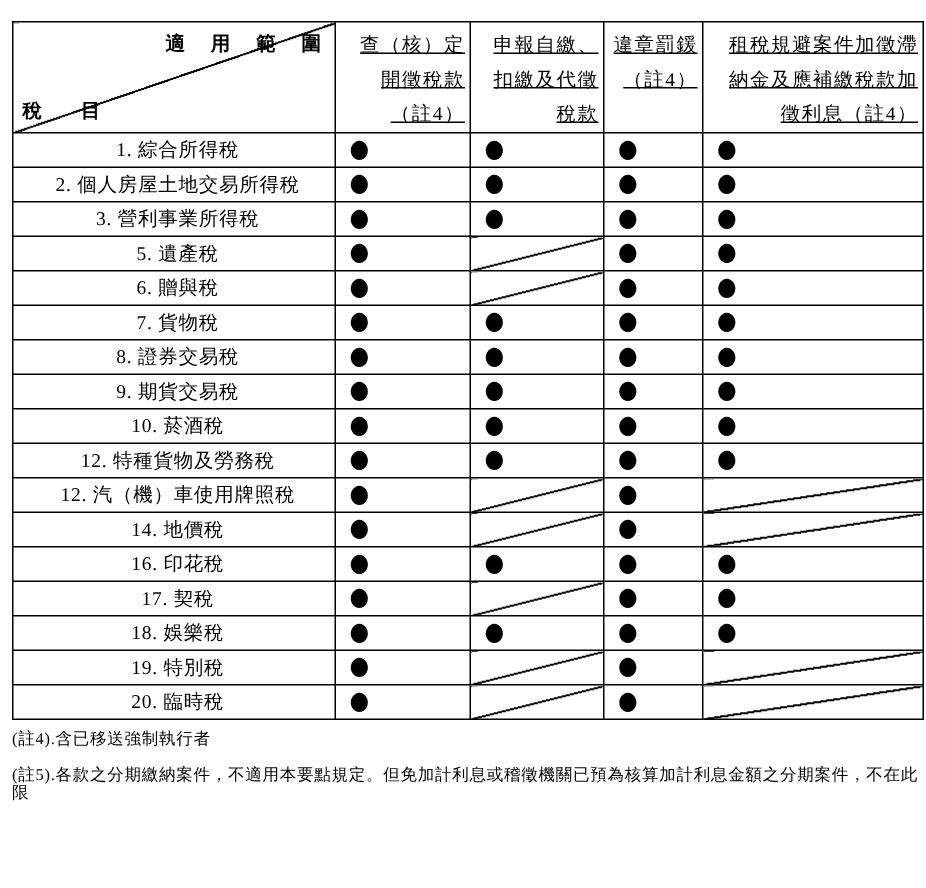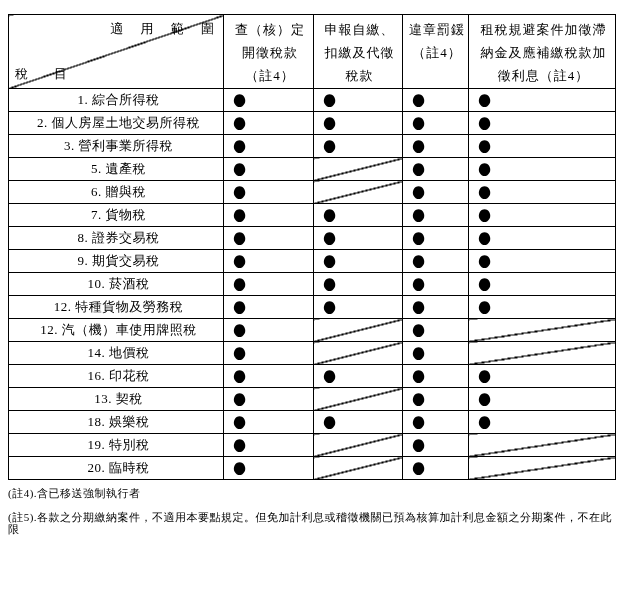--- a/index.html
+++ b/index.html
@@ -21,37 +21,38 @@
   .tax-table th, .tax-table td {
     border: 1px solid #000;
     font-weight: normal;
     font-size: 13px;
     overflow: hidden;
   }
   .tax-table thead tr { height: 74px; }
   .tax-table tbody tr { height: 23px; }
 
   th.col-head {
-    text-align: center;
+    text-align: right;
     vertical-align: top;
     padding: 3px 3px 0 6px;
     white-space: pre-line;
     line-height: 23px;
     letter-spacing: 1px;
+    text-decoration: underline;
   }
 
   
   .diag {
     background-image: linear-gradient(to bottom right,
       transparent calc(50% - 0.7px),
       #000 calc(50% - 0.7px),
       #000 calc(50% + 0.7px),
       transparent calc(50% + 0.7px));
   }
-  th.corner { position: relative; padding: 0; }
+  th.corner { position: relative; padding: 0; font-weight: bold; }
   .corner-top-label {
     position: absolute; top: 5px; right: 2px;
     letter-spacing: 7px; font-size: 13px;
   }
   .corner-bottom-label {
     position: absolute; bottom: 5px; left: 6px;
     font-size: 13px;
   }
 
   td.label-cell {
@@ -200,21 +201,21 @@
           <td class="mark-cell diag"></td>
         </tr>
         <tr>
           <td class="label-cell">16. 印花稅</td>
           <td class="mark-cell"><span class="dot">●</span></td>
           <td class="mark-cell"><span class="dot">●</span></td>
           <td class="mark-cell"><span class="dot">●</span></td>
           <td class="mark-cell"><span class="dot">●</span></td>
         </tr>
         <tr>
-          <td class="label-cell">13. 契稅</td>
+          <td class="label-cell">17. 契稅</td>
           <td class="mark-cell"><span class="dot">●</span></td>
           <td class="mark-cell diag"></td>
           <td class="mark-cell"><span class="dot">●</span></td>
           <td class="mark-cell"><span class="dot">●</span></td>
         </tr>
         <tr>
           <td class="label-cell">18. 娛樂稅</td>
           <td class="mark-cell"><span class="dot">●</span></td>
           <td class="mark-cell"><span class="dot">●</span></td>
           <td class="mark-cell"><span class="dot">●</span></td>

